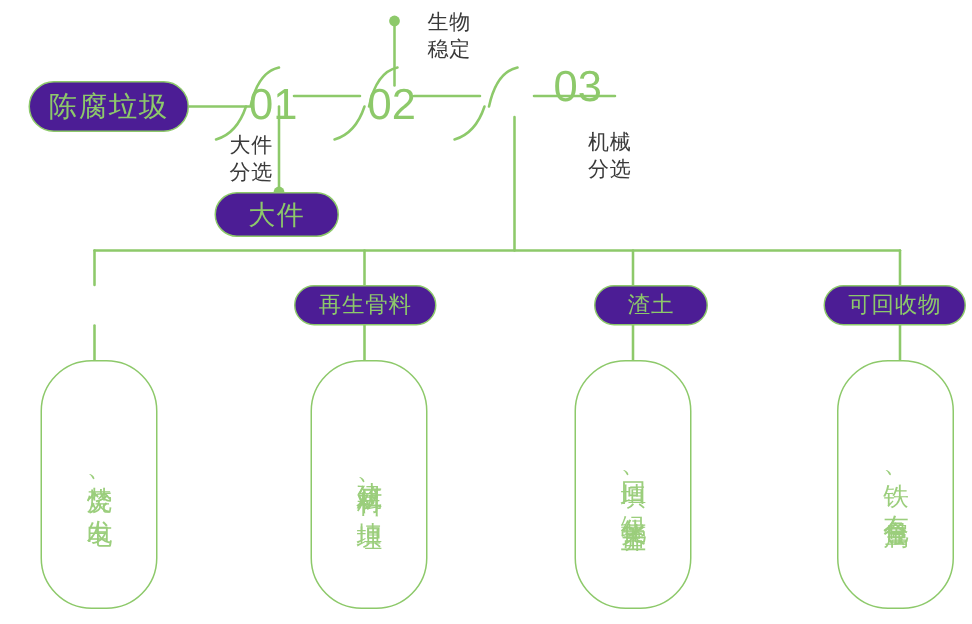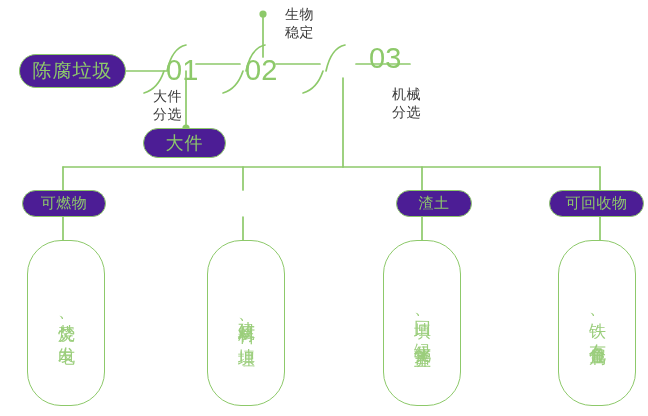--- a/index.html
+++ b/index.html
@@ -174,21 +174,21 @@
 
   <div class="note note-bulky">大件
 分选</div>
   <div class="note note-bio">生物
 稳定</div>
   <div class="note note-mech">机械
 分选</div>
 
   <div class="pill pill-bulky">大件</div>
 
-  <div class="pill pill-cat cat-0">可燃物</div>
+  <div class="pill pill-cat cat-1">再生骨料</div>
   <div class="pill pill-cat cat-2">渣土</div>
   <div class="pill pill-cat cat-3">可回收物</div>
 
   <div class="vbox box-0">
     <span class="vbox-text">焚烧、发电</span>
   </div>
   <div class="vbox box-1">
     <span class="vbox-text">建筑材料、填埋</span>
   </div>
   <div class="vbox box-2">

